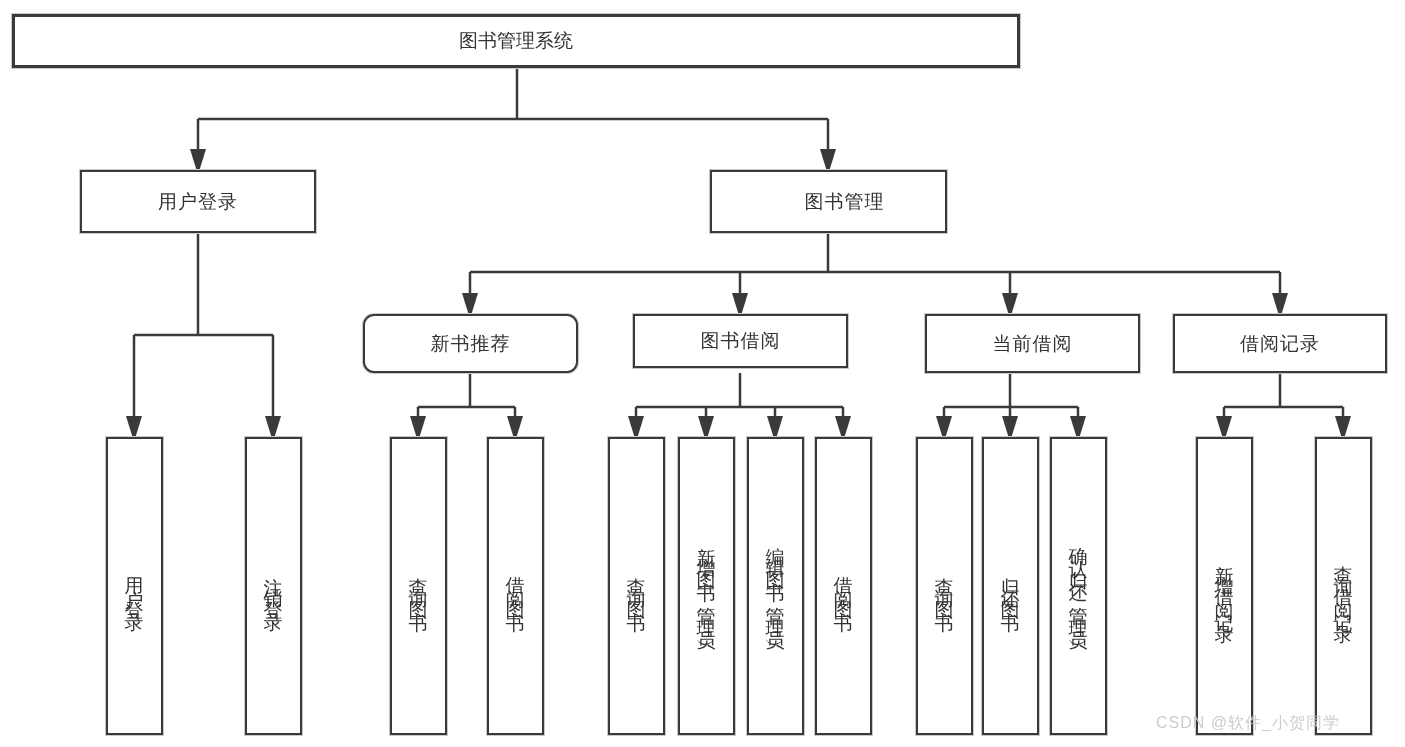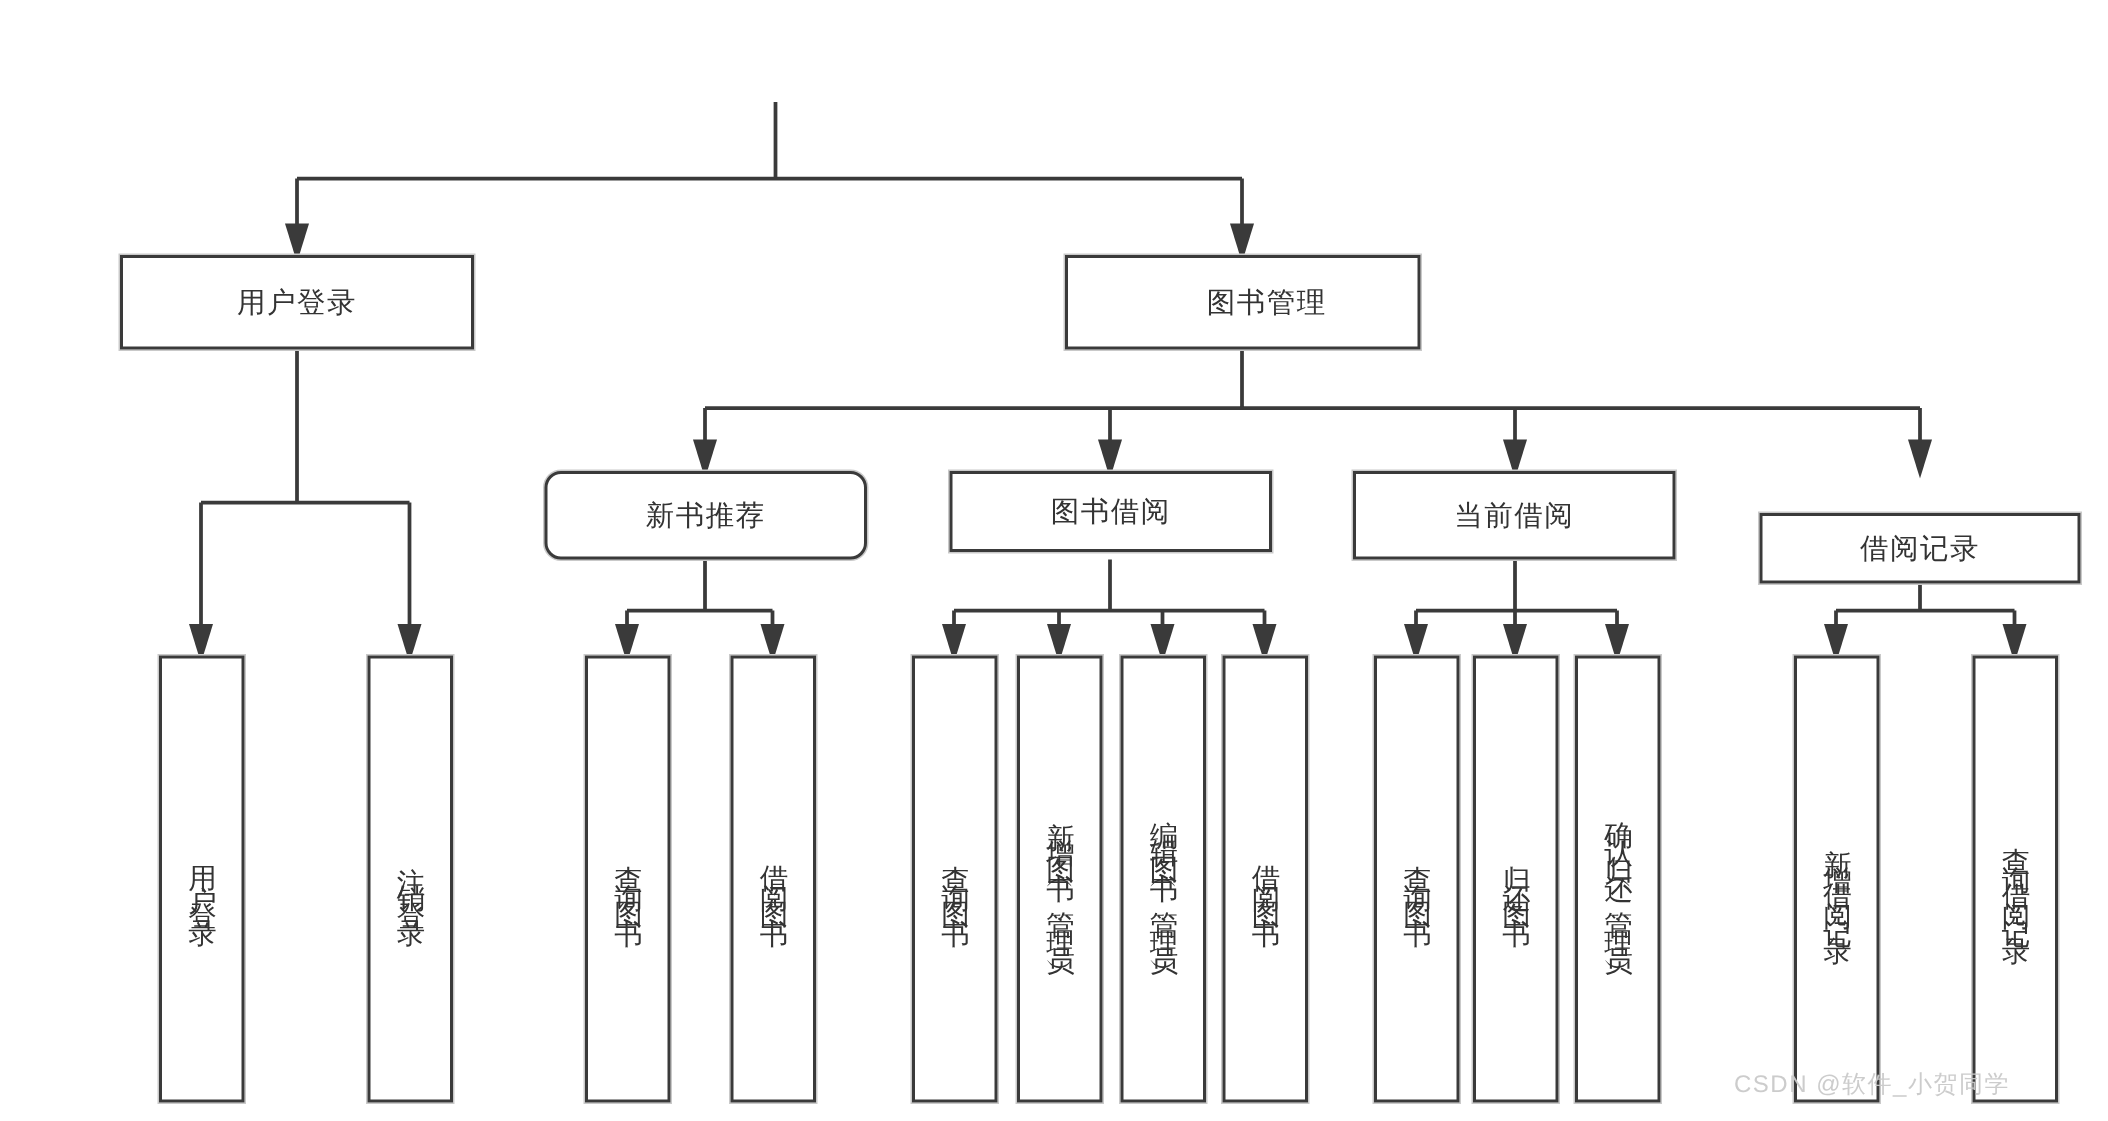--- a/index.html
+++ b/index.html
@@ -71,38 +71,41 @@
       <polygon points="767,416 783,416 775,442"></polygon>
       <polygon points="835,416 851,416 843,442"></polygon>
       <polygon points="936,416 952,416 944,442"></polygon>
       <polygon points="1002,416 1018,416 1010,442"></polygon>
       <polygon points="1070,416 1086,416 1078,442"></polygon>
       <polygon points="1216,416 1232,416 1224,442"></polygon>
       <polygon points="1335,416 1351,416 1343,442"></polygon>
     </g>
   </svg>
 
+  <div class="box root-box" style="left:12px;top:14px;width:1008px;height:54px;">
+    <span>图书管理系统</span>
+  </div>
 
   <div class="box h-box" style="left:80px;top:170px;width:236px;height:63px;">
     <span>用户登录</span>
   </div>
   <div class="box h-box" style="left:710px;top:170px;width:237px;height:63px;padding-left:32px;">
     <span>图书管理</span>
   </div>
 
   <div class="box h-box" style="left:363px;top:314px;width:215px;height:59px;border-radius:11px;">
     <span>新书推荐</span>
   </div>
   <div class="box h-box" style="left:633px;top:314px;width:215px;height:54px;">
     <span>图书借阅</span>
   </div>
-  <div class="box h-box" style="left:902px;top:314px;width:215px;height:59px;">
+  <div class="box h-box" style="left:925px;top:314px;width:215px;height:59px;">
     <span>当前借阅</span>
   </div>
-  <div class="box h-box" style="left:1173px;top:314px;width:214px;height:47px;margin-top:28px;">
+  <div class="box h-box" style="left:1173px;top:314px;width:214px;height:59px;">
     <span>借阅记录</span>
   </div>
 
   <div class="box v-box" style="left:106px;top:437px;width:57px;height:298px;">
     <span>用户登录</span>
   </div>
   <div class="box v-box" style="left:245px;top:437px;width:57px;height:298px;">
     <span>注销登录</span>
   </div>
 

